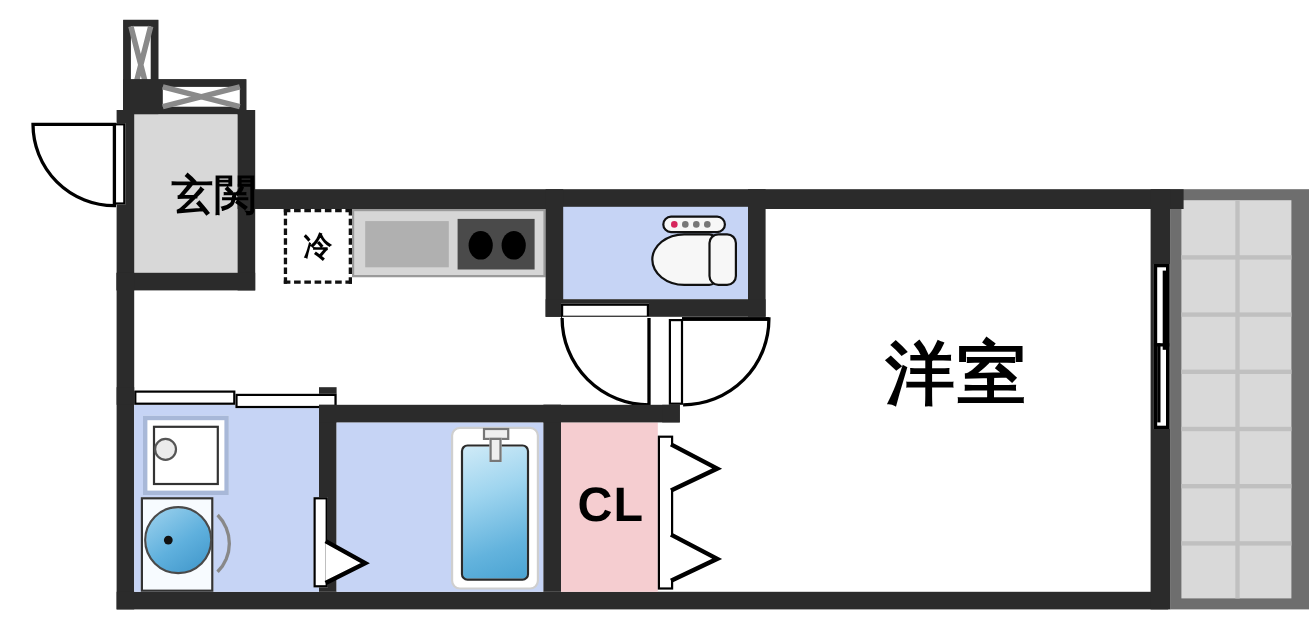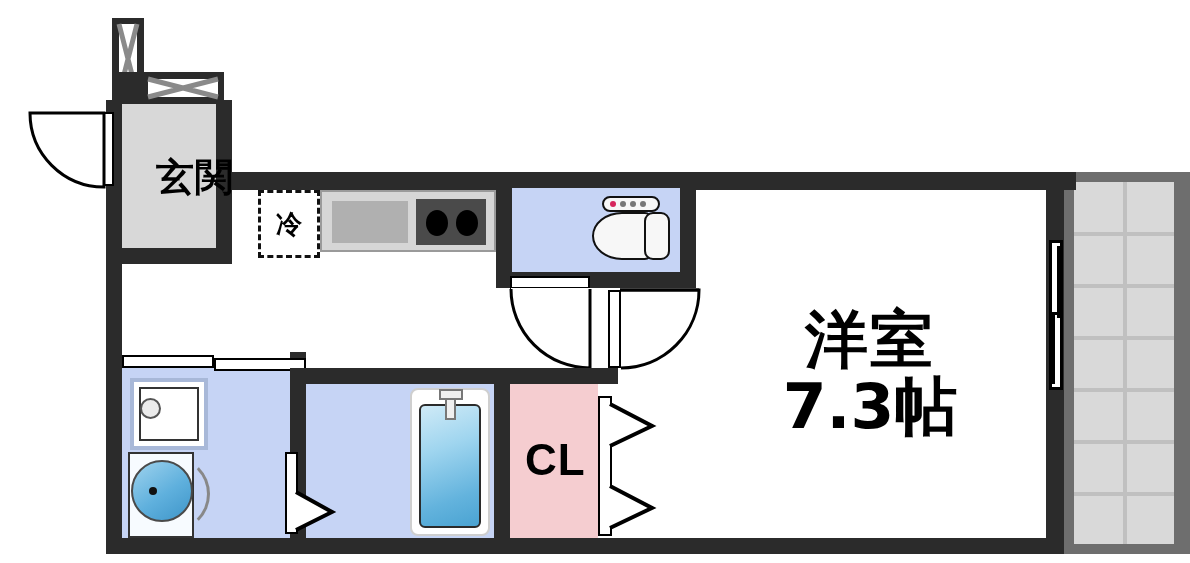--- a/index.html
+++ b/index.html
@@ -393,21 +393,20 @@
     </svg>
   </div>
   <div class="fold-door" style="left:610px; top:482px; width:42px; height:48px;">
     <svg width="44" height="50" viewBox="0 0 44 50">
       <path d="M0 4 L42 26 L0 46" fill="#ffffff" stroke="#000000" stroke-width="4" stroke-linejoin="miter"></path>
     </svg>
   </div>
 
   <div class="label label-room" style="left:760px; top:296px; width:220px;">
     <span>洋室</span>
-    <span class="line2">7.3帖</span>
   </div>
 
   <span class="label label-genkan" style="left:128px; top:158px;margin-left:28px;">玄関</span>
 
   <div class="sash-frame" style="left:1049px; top:240px; width:14px; height:150px;">
   </div>
   <div class="sash-bar" style="left:1057px; top:246px; width:3px; height:72px;"></div>
   <div class="sash-bar" style="left:1052px; top:312px; width:3px; height:72px;"></div>
   <div class="sash-bar" style="left:1049px; top:312px; width:14px; height:3px;"></div>
 

